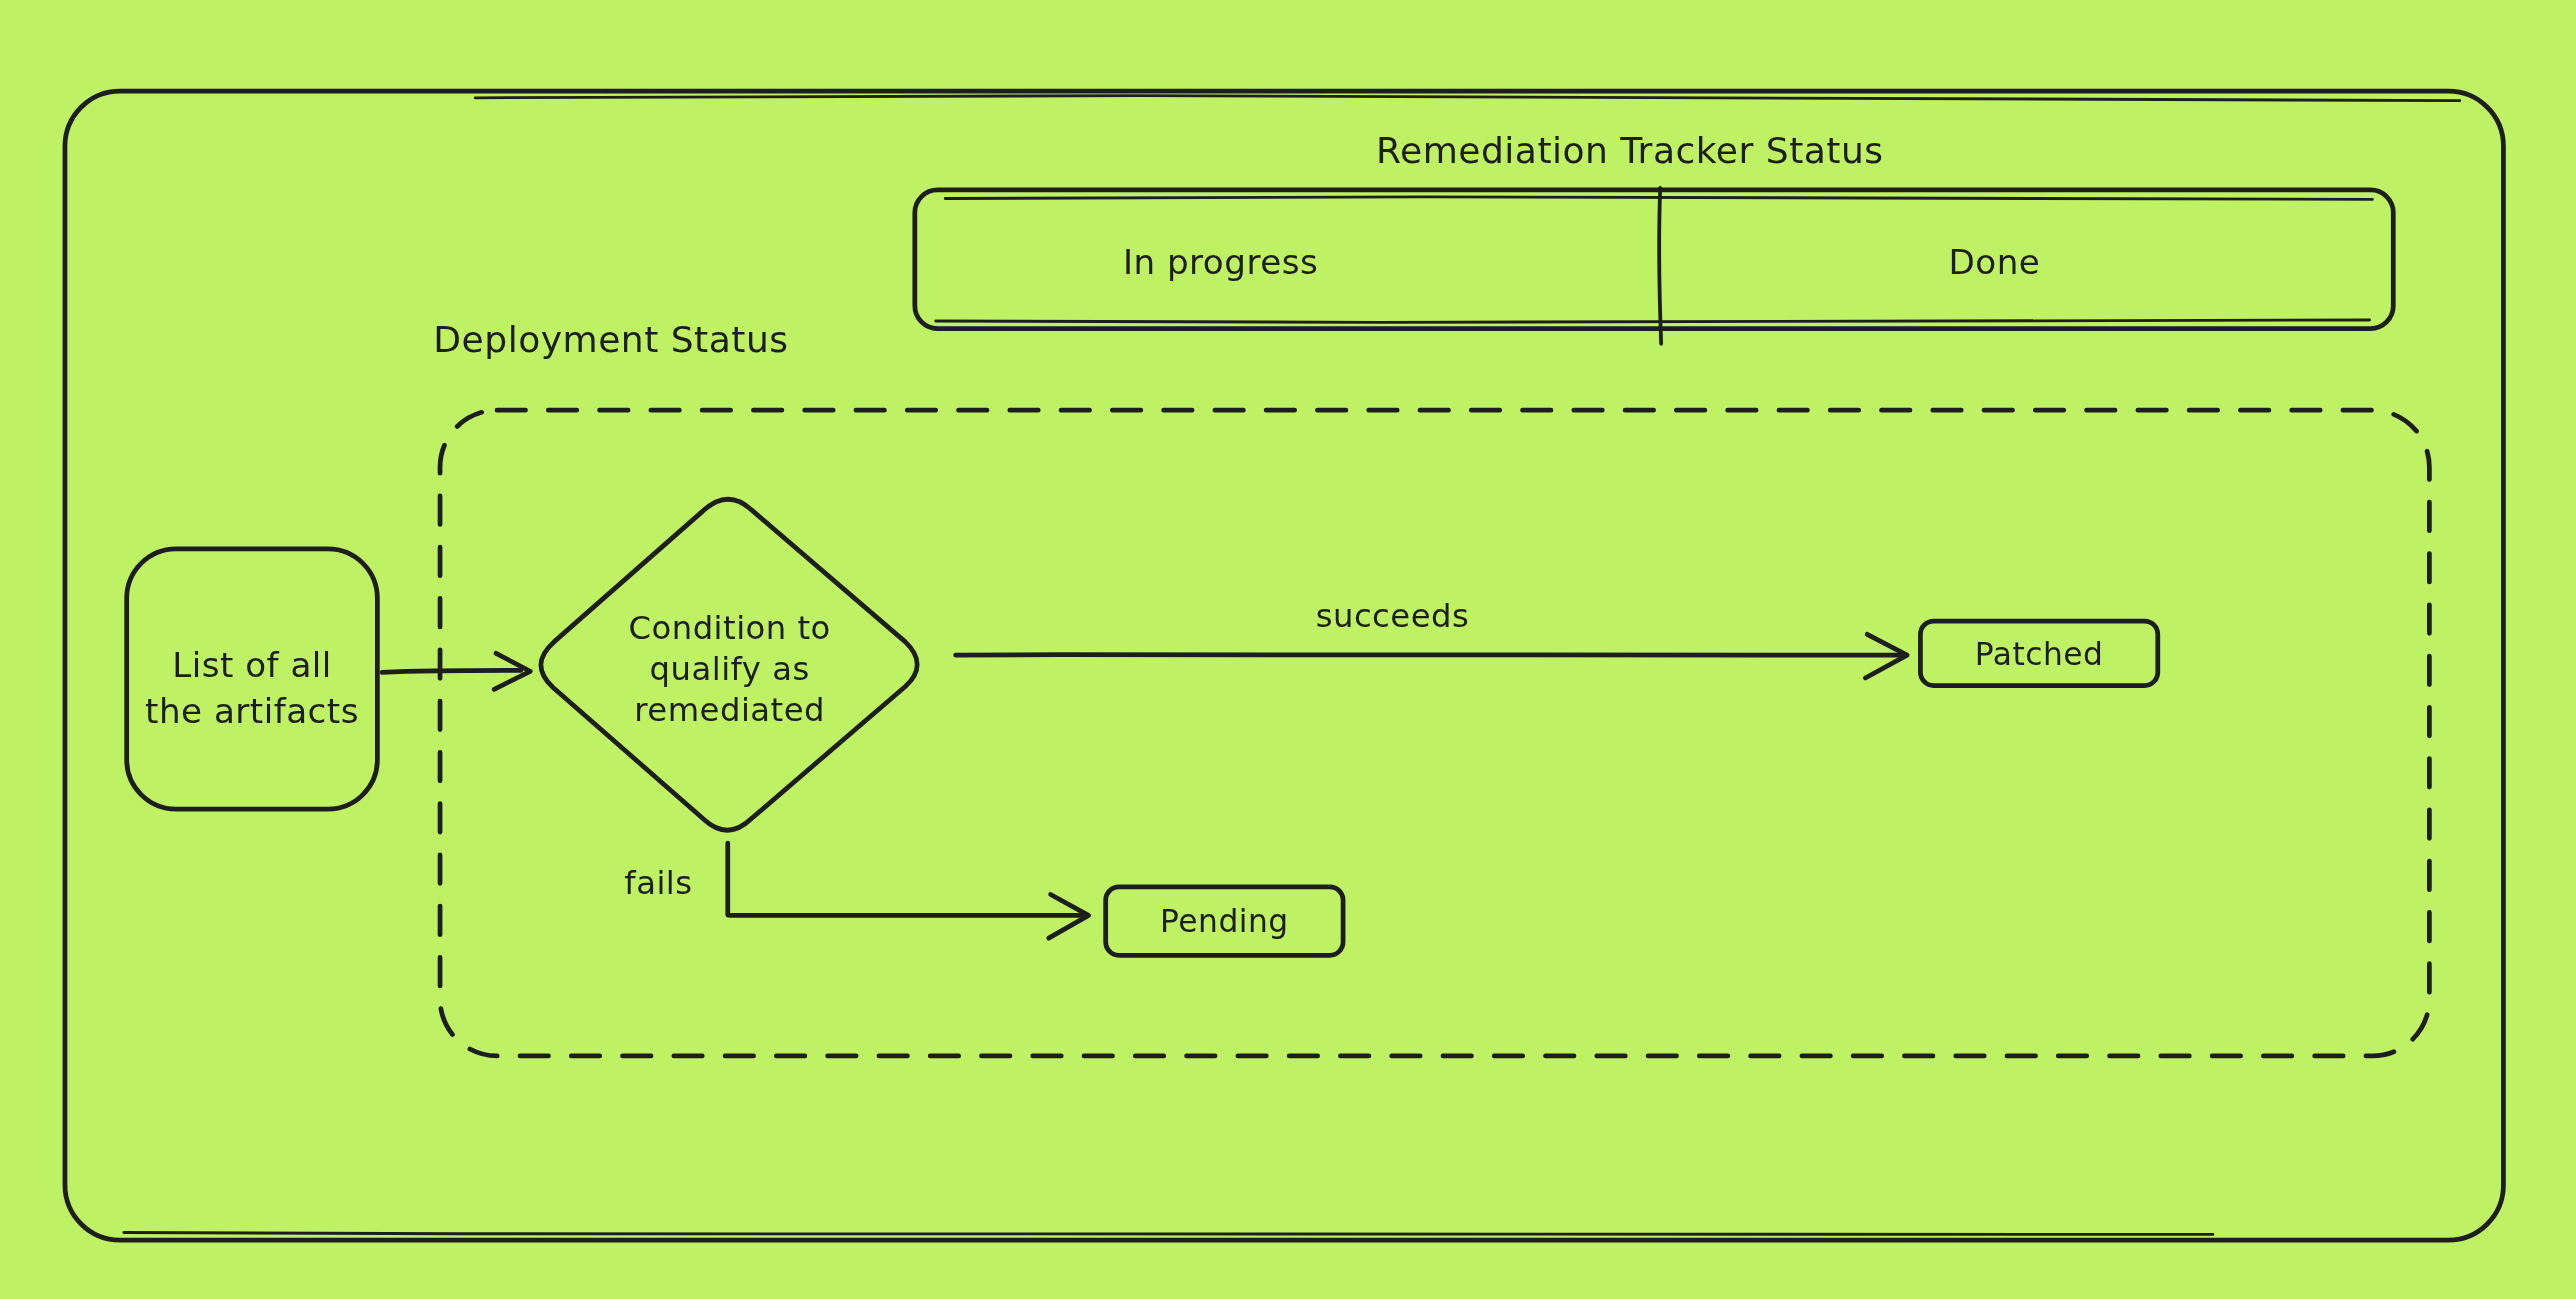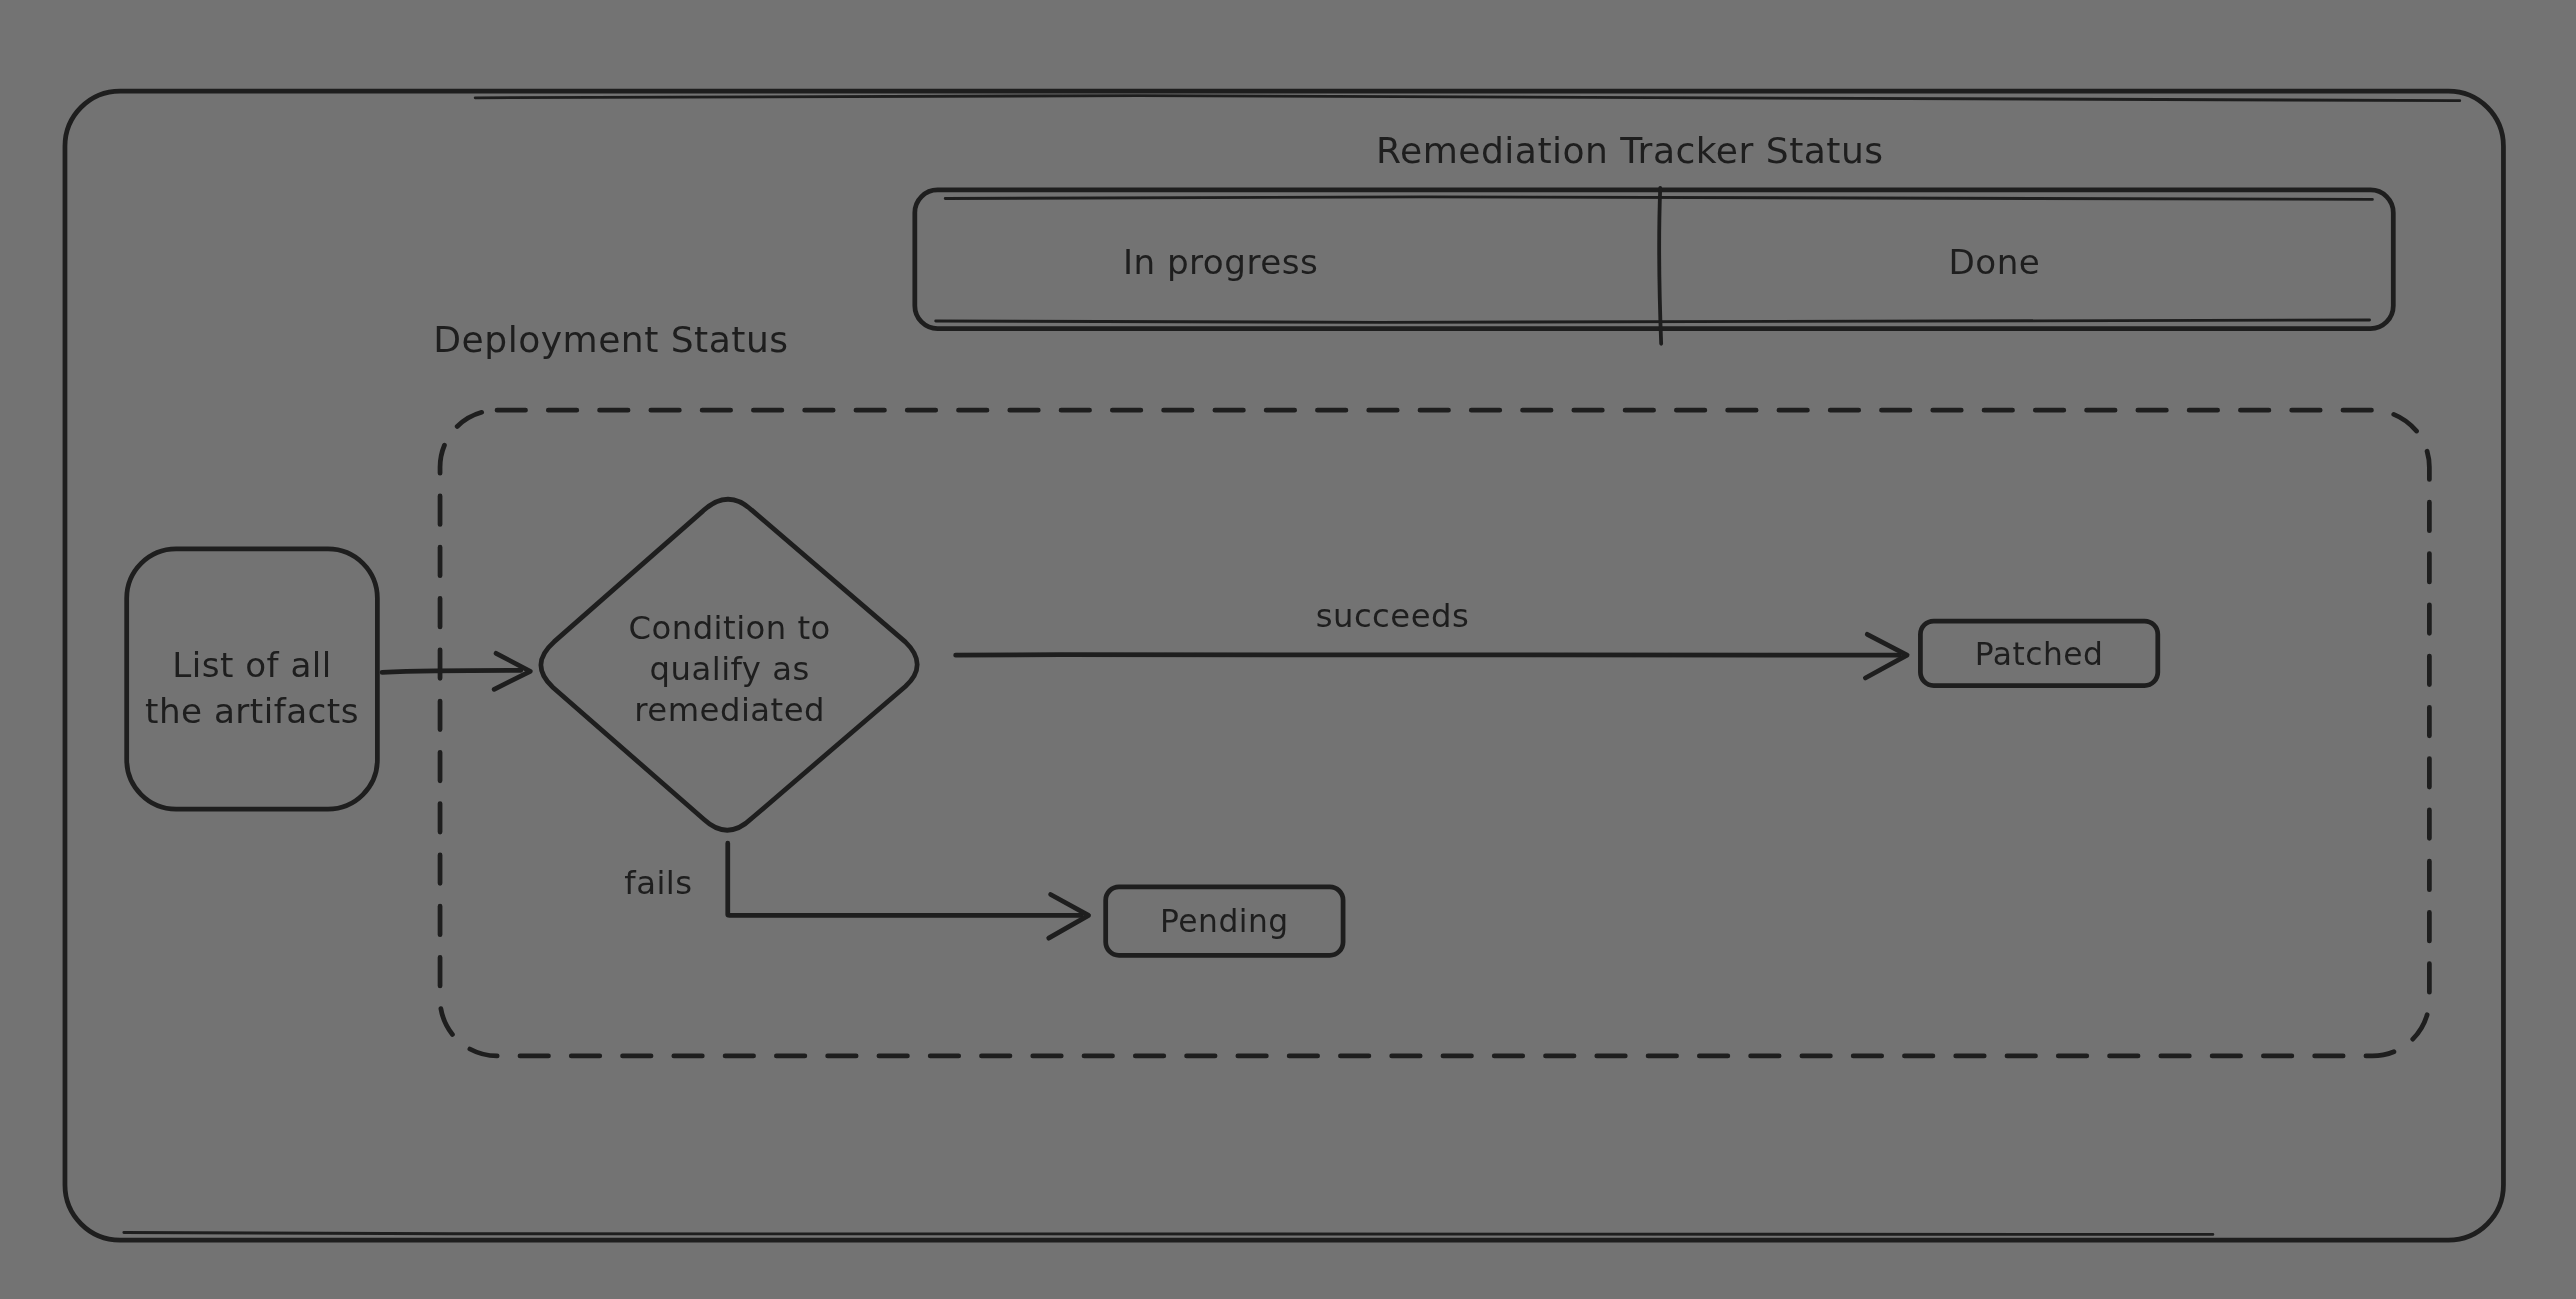--- a/index.html
+++ b/index.html
@@ -4,21 +4,21 @@
 <style>
   html, body {
     margin: 0;
     padding: 0;
     background: #ffffff;
   }
   .stage {
     width: 2576px;
     height: 1299px;
     position: relative;
-    background: #737373;
+    background: #bef264;
   }
   svg { display: block; }
   .t {
     font-family: "DejaVu Sans", "Liberation Sans", sans-serif;
     fill: #1e1e1e;
     text-anchor: middle;
     letter-spacing: 0.5px;
   }
   .s38 { font-size: 38px; }
   .s36 { font-size: 36px; }

